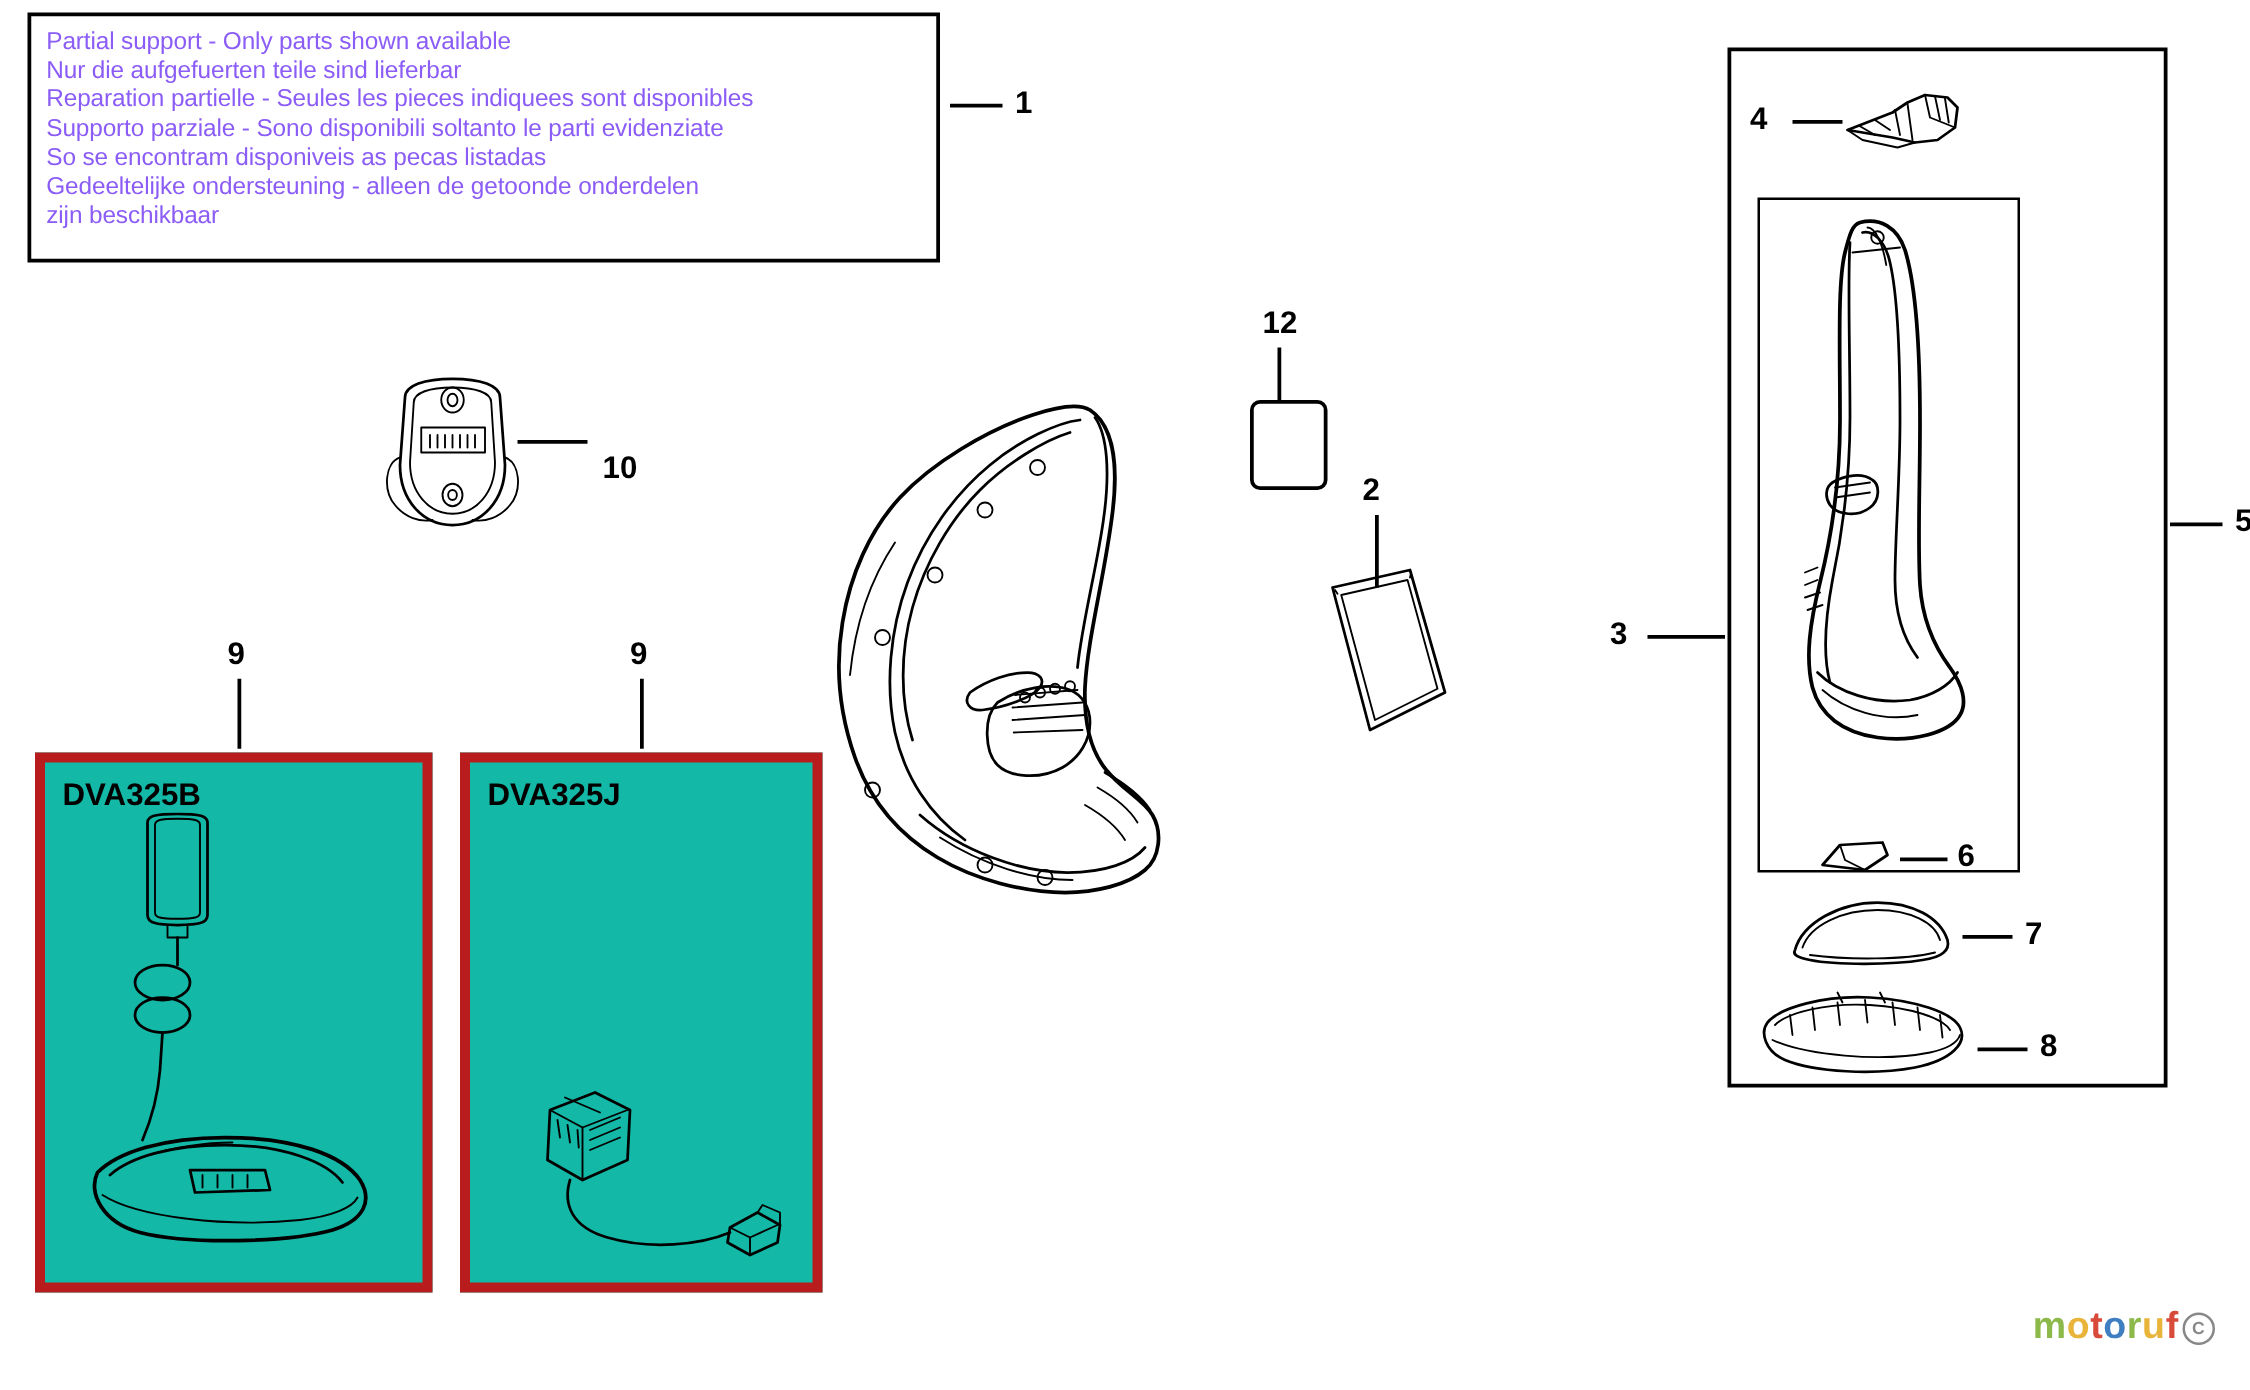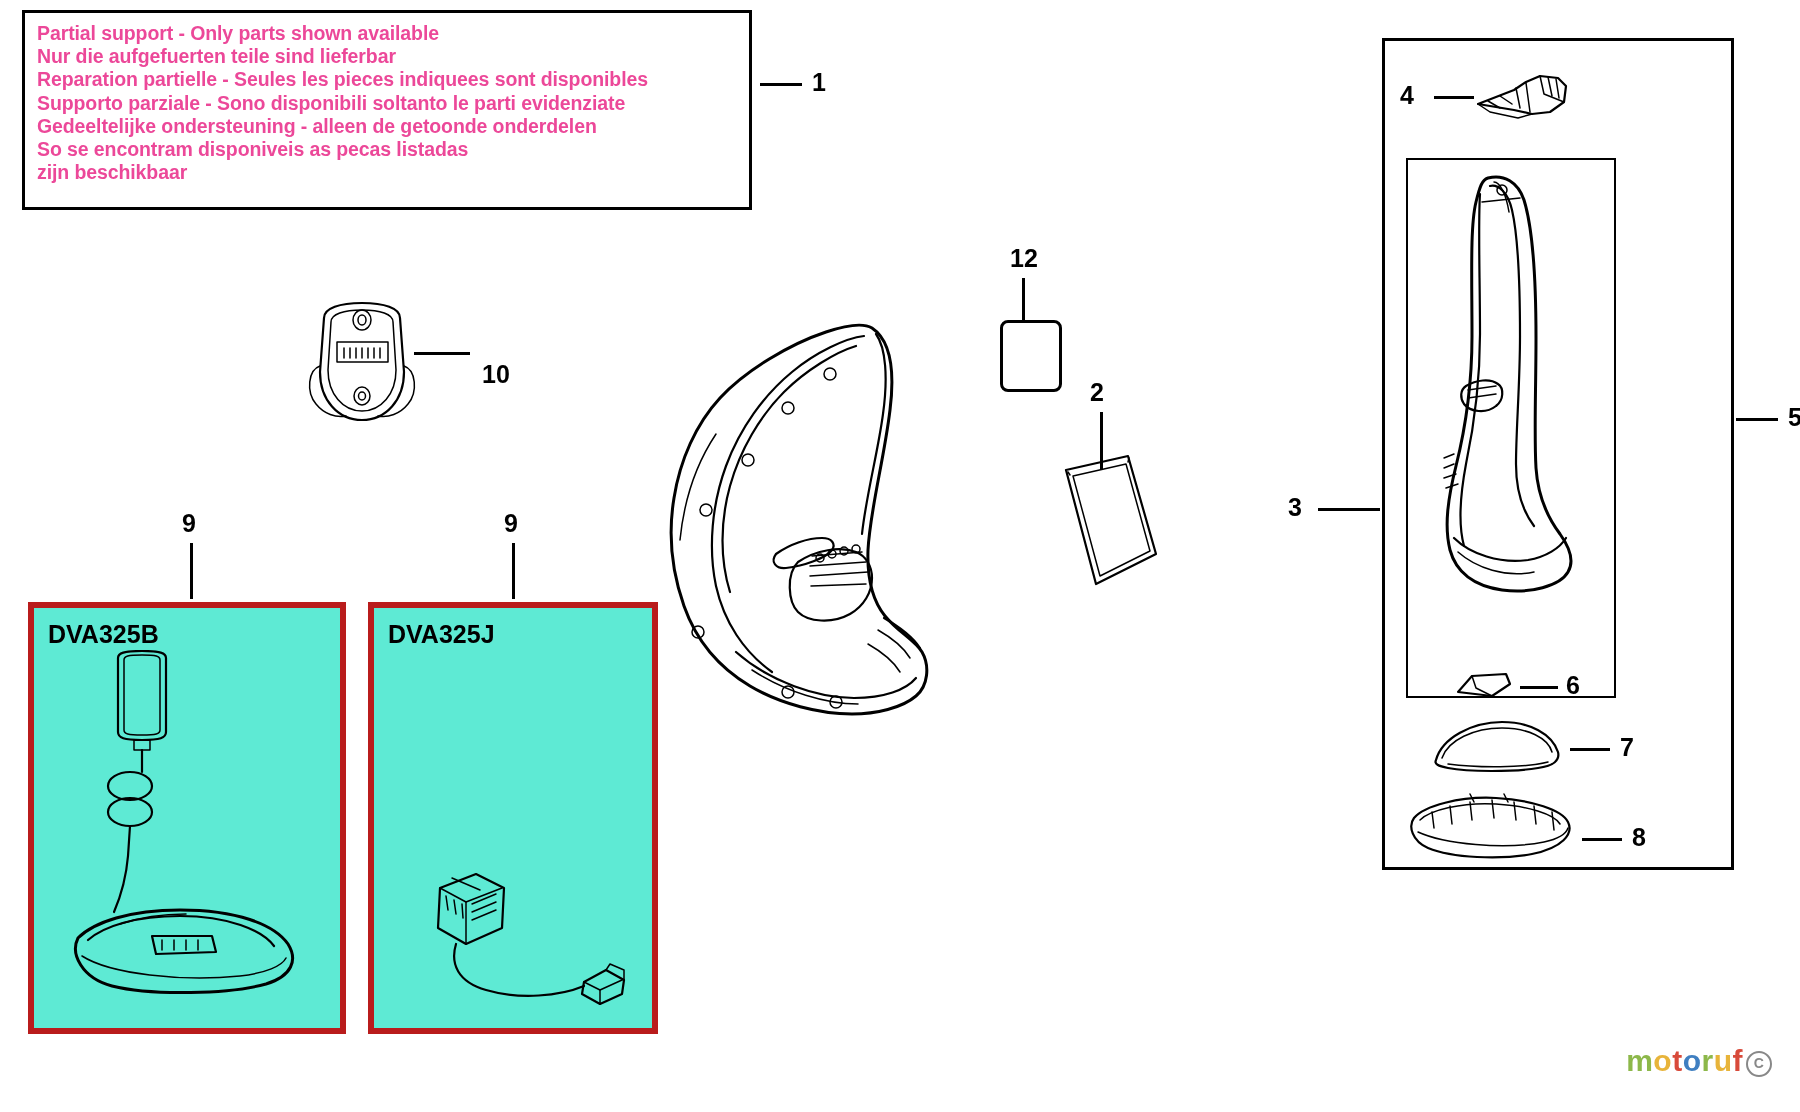--- a/index.html
+++ b/index.html
@@ -29,22 +29,22 @@
     top: 10px;
     width: 730px;
     height: 200px;
     border: 3px solid #000;
     box-sizing: border-box;
     background: #fff;
     padding: 9px 12px 0 12px;
   }
   .notice-line {
     font-size: 19.5px;
-    font-weight: bold;
-    color: #ec4899;
+    font-weight: normal;
+    color: #8b5cf6;
     line-height: 23.2px;
     letter-spacing: -0.1px;
     white-space: nowrap;
   }
 
   
   .callout {
     position: absolute;
     font-size: 25px;
     font-weight: bold;
@@ -58,23 +58,23 @@
   }
   .lead-v {
     position: absolute;
     width: 0;
     border-left: 3px solid #000;
   }
 
   
   .model-box {
     position: absolute;
-    border: 6px solid #b91c1c;
-    box-sizing: border-box;
-    background: #5eead4;
+    border: 8px solid #b91c1c;
+    box-sizing: border-box;
+    background: #14b8a6;
   }
   .model-label {
     position: absolute;
     top: 12px;
     left: 14px;
     font-size: 25px;
     font-weight: bold;
     color: #000;
   }
 
@@ -139,22 +139,22 @@
 </head>
 <body>
 
 <div class="stage">
 
   <div class="notice-box">
     <div class="notice-line">Partial support - Only parts shown available</div>
     <div class="notice-line">Nur die aufgefuerten teile sind lieferbar</div>
     <div class="notice-line">Reparation partielle - Seules les pieces indiquees sont disponibles</div>
     <div class="notice-line">Supporto parziale - Sono disponibili soltanto le parti evidenziate</div>
+    <div class="notice-line">So se encontram disponiveis as pecas listadas</div>
     <div class="notice-line">Gedeeltelijke ondersteuning - alleen de getoonde onderdelen</div>
-    <div class="notice-line">So se encontram disponiveis as pecas listadas</div>
     <div class="notice-line">zijn beschikbaar</div>
   </div>
 
   <div class="lead-h" style="left:760px; top:83px; width:42px;"></div>
   <div class="callout" style="left:812px; top:70px;">1</div>
 
   <div style="position:absolute; left:300px; top:300px; width:130px; height:140px;">
     <svg width="130" height="140" viewBox="0 0 130 140">
       <path class="ln" d="M24 18 C24 8 40 3 62 3 C84 3 100 8 100 18 L104 72 C104 100 86 120 62 120 C38 120 20 100 20 72 Z"></path>
       <path class="ln-thin" d="M31 22 C31 14 44 10 62 10 C80 10 93 14 93 22 L96 70 C96 94 81 111 62 111 C43 111 28 94 28 70 Z"></path>

